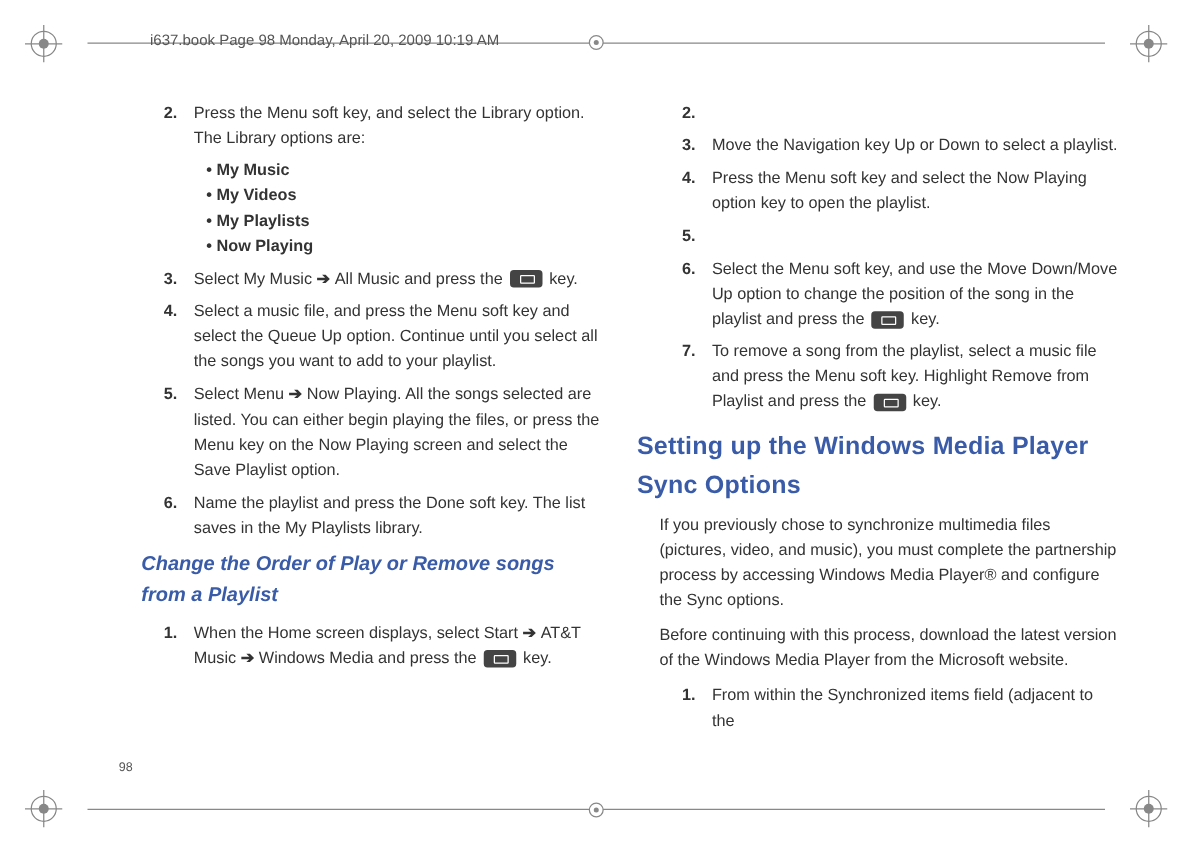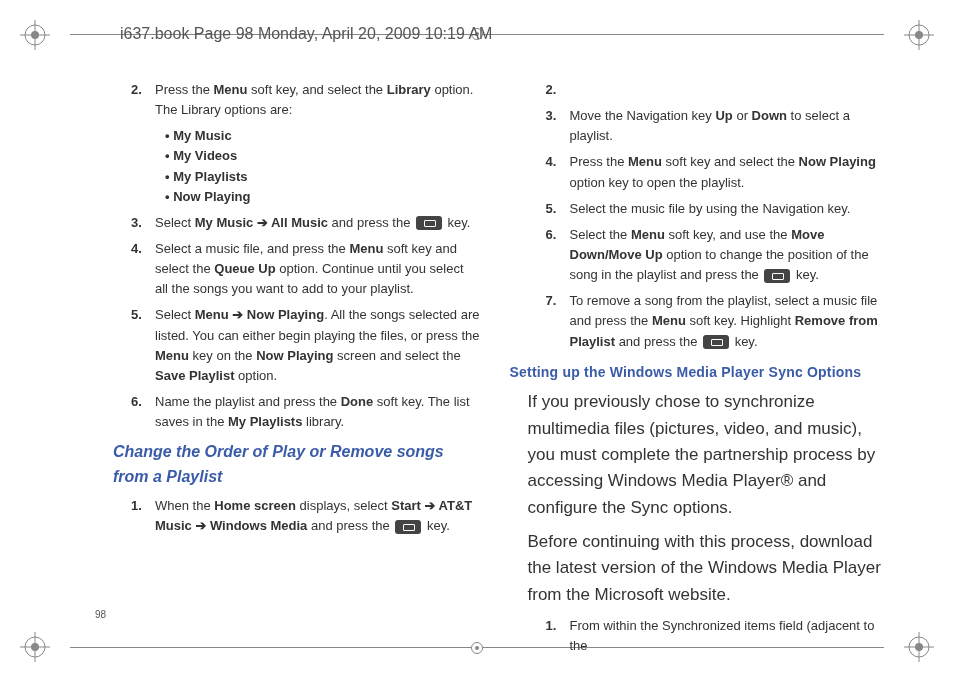--- a/index.html
+++ b/index.html
@@ -55,21 +55,21 @@
       border-radius: 50%;
       top: 3px;
       left: 3px;
     }
     .reg-dot-top { top: 28px; left: 50%; transform: translateX(-50%); }
     .reg-dot-bottom { bottom: 28px; left: 50%; transform: translateX(-50%); }
     .header-text {
       position: absolute;
       top: 25px;
       left: 120px;
-      font-size: 16px;
+      font-size: 12px;
       color: #555;
     }
     .content {
       position: absolute;
       top: 80px;
       left: 95px;
       right: 60px;
       bottom: 70px;
       display: flex;
       gap: 30px;
@@ -78,21 +78,21 @@
       flex: 1;
       font-size: 13px;
       line-height: 1.55;
     }
     .step { display: flex; margin-bottom: 6px; padding-left: 36px; }
     .step-num { font-weight: bold; min-width: 24px; flex-shrink: 0; }
     .step-text { flex: 1; }
     .bullet-list { padding-left: 70px; margin-bottom: 6px; }
     .bullet-item { font-weight: bold; line-height: 1.55; font-size: 13px; }
     .bullet-item::before { content: "• "; }
-    .b { font-weight: bold; }
+    .b { font-weight: normal; }
     .arrow { font-weight: bold; }
     .key-icon {
       display: inline-block;
       width: 26px;
       height: 14px;
       background: #444;
       border-radius: 3px;
       vertical-align: middle;
       position: relative;
       margin: 0 2px;
@@ -110,28 +110,28 @@
     .subheading {
       color: #3a5ca8;
       font-weight: bold;
       font-style: italic;
       margin: 8px 0 6px 18px;
       font-size: 16px;
     }
     .section-heading {
       color: #3a5ca8;
       font-weight: bold;
-      font-size: 14px;
+      font-size: 20px;
       margin: 10px 0 6px 0;
       font-family: Verdana, Arial, sans-serif;
       letter-spacing: 0.2px;
     }
     .para {
       margin: 0 0 8px 18px;
-      font-size: 17px;
+      font-size: 13px;
       line-height: 1.55;
     }
     .page-num {
       position: absolute;
       bottom: 62px;
       left: 95px;
       font-size: 10px;
       color: #555;
     }
   </style>
@@ -212,21 +212,20 @@
     <div class="step">
       <span class="step-num">3.</span>
       <span class="step-text"><span>Move the Navigation key </span><span class="b">Up</span><span> or </span><span class="b">Down</span><span> to select a playlist.</span></span>
     </div>
     <div class="step">
       <span class="step-num">4.</span>
       <span class="step-text"><span>Press the </span><span class="b">Menu</span><span> soft key and select the </span><span class="b">Now Playing</span><span> option key to open the playlist.</span></span>
     </div>
     <div class="step">
       <span class="step-num">5.</span>
-      <span class="step-text">Select the music file by using the Navigation key.</span>
     </div>
     <div class="step">
       <span class="step-num">6.</span>
       <span class="step-text"><span>Select the </span><span class="b">Menu</span><span> soft key, and use the </span><span class="b">Move Down/Move Up</span><span> option to change the position of the song in the playlist and press the </span><span class="key-icon"></span><span> key.</span></span>
     </div>
     <div class="step">
       <span class="step-num">7.</span>
       <span class="step-text"><span>To remove a song from the playlist, select a music file and press the </span><span class="b">Menu</span><span> soft key. Highlight </span><span class="b">Remove from Playlist</span><span> and press the </span><span class="key-icon"></span><span> key.</span></span>
     </div>
     <div class="section-heading">Setting up the Windows Media Player Sync Options</div>

